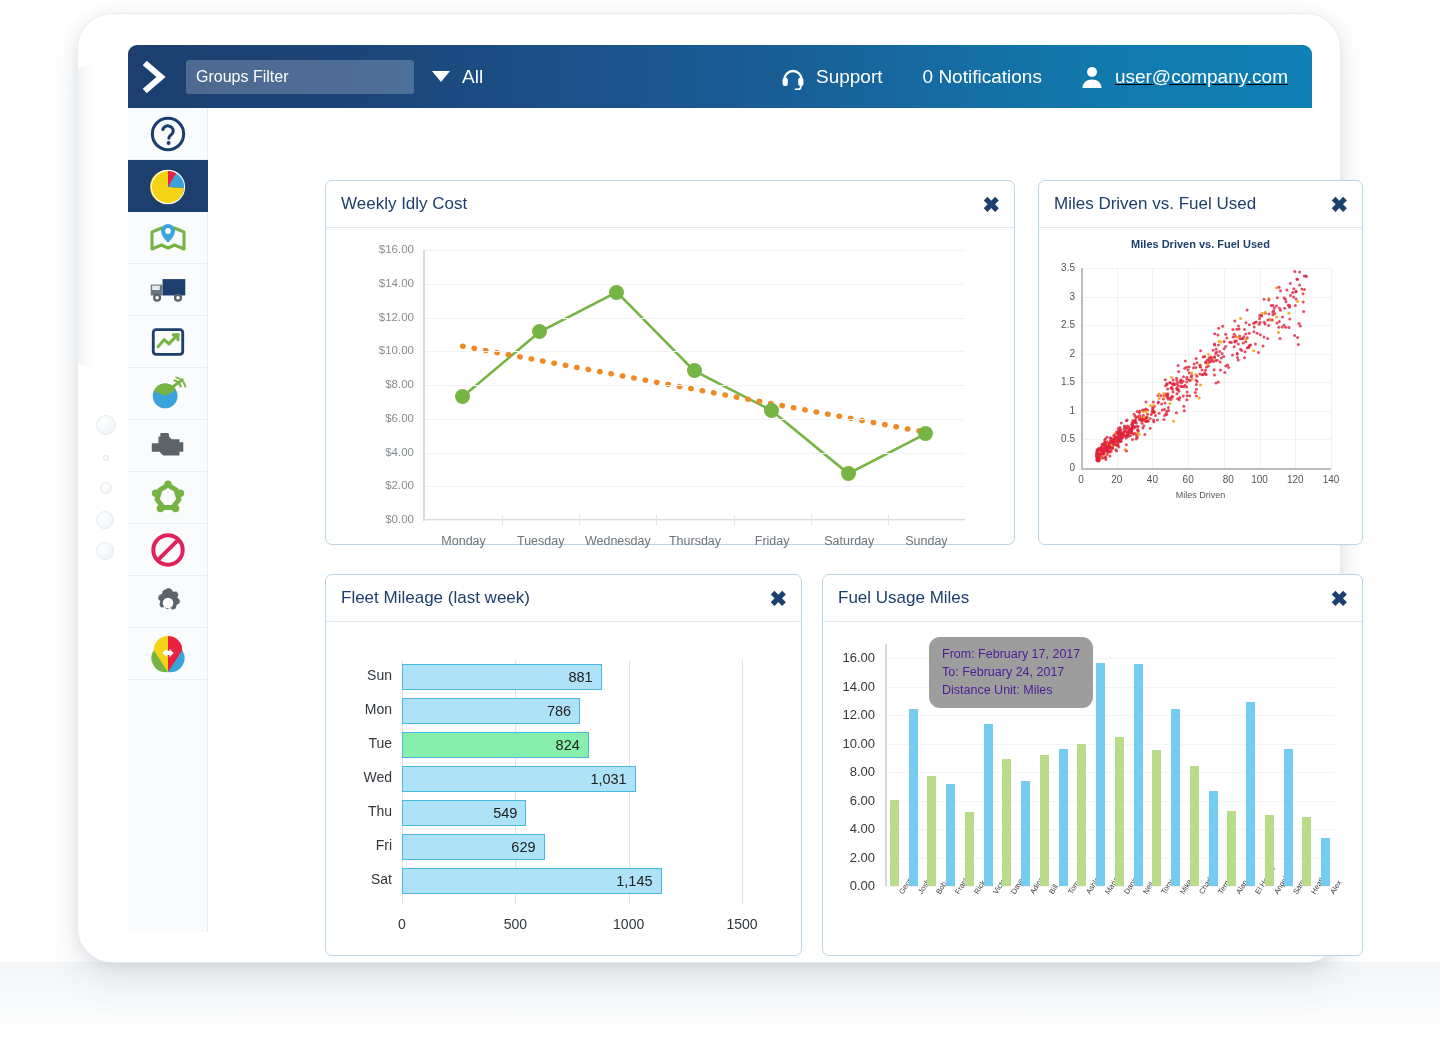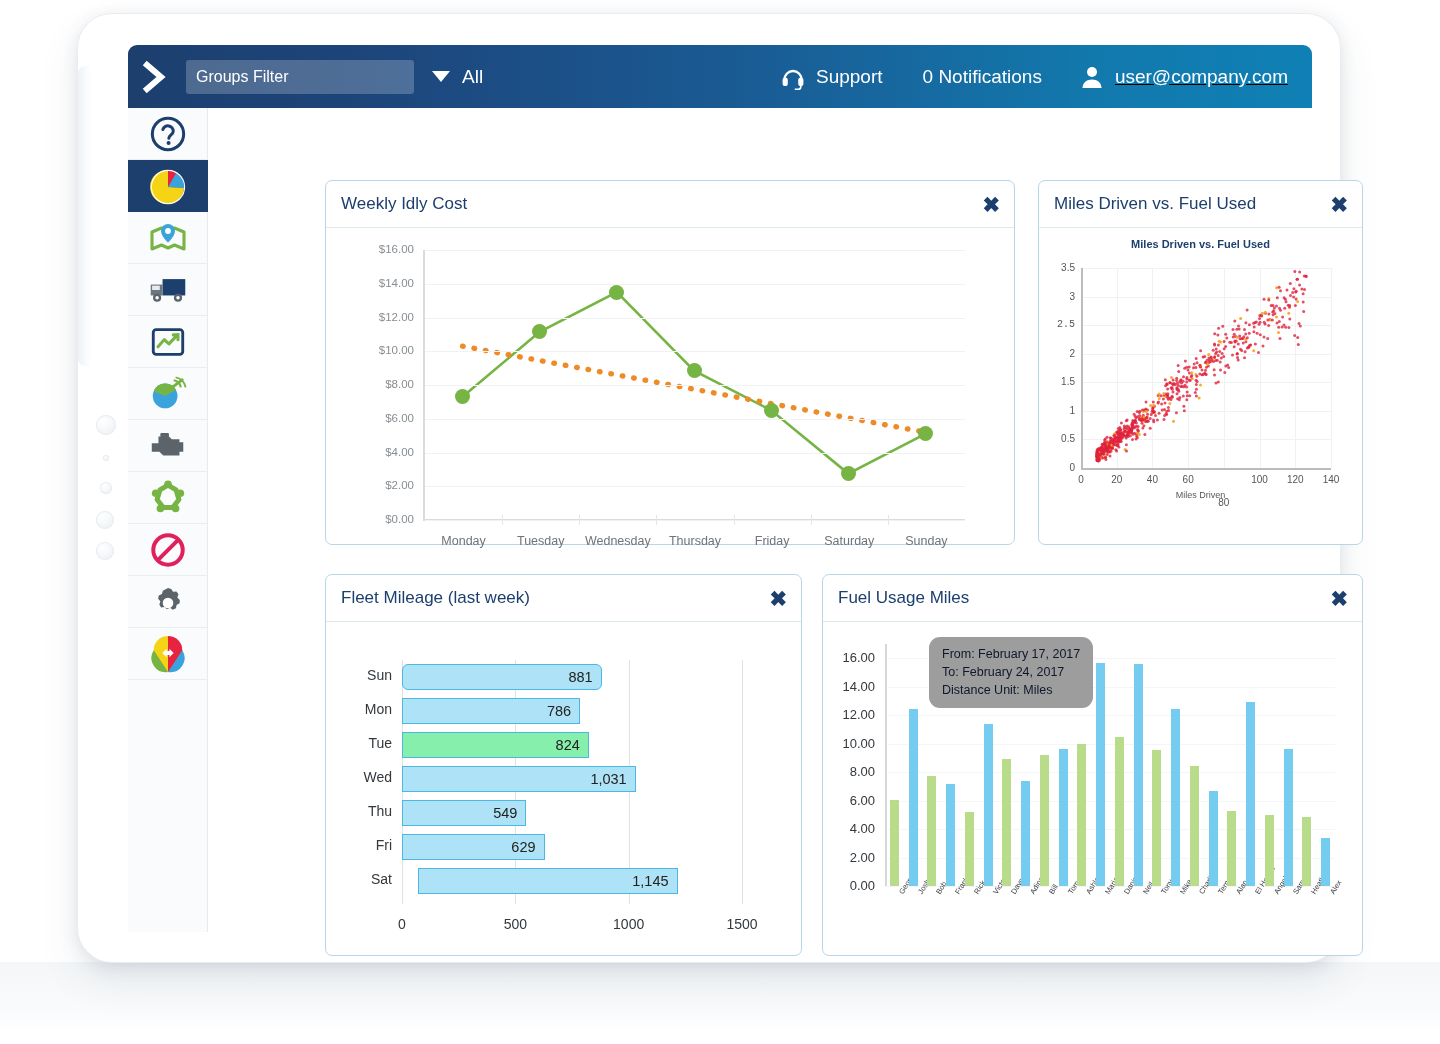--- a/index.html
+++ b/index.html
@@ -147,21 +147,21 @@
     color:#32383d; font-size:14px; white-space:nowrap; }
 
   
   .fuelbar { position:absolute; bottom:0; width:9px; }
   .fuel-xlab {
     position:absolute; font-size:7.5px; color:#3b3f43; white-space:nowrap;
     transform-origin: left top; transform: rotate(-58deg);
   }
   .tooltip {
     position:absolute; background:#9d9d9d; border-radius:11px;
-    padding:9px 13px; color:#0f172a; font-size:12.5px; line-height:1.42;
+    padding:9px 13px; color:#4c1d95; font-size:12.5px; line-height:1.42;
   }
 </style>
 </head>
 <body>
 
 <div id="root">
 
   <div class="shadow-strip"></div>
   <div class="tablet-shell"></div>
   <div class="bezel-edge"></div>
@@ -371,35 +371,35 @@
                 <div class="tick" style="left: 0px; width: 36px; text-align: right; top: 234px; font-size: 10px; color: rgb(85, 85, 85);">0</div>
                 <div class="gl" style="left: 42px; top: 211.429px; width: 250px;"></div>
                 <div class="tick" style="left: 0px; width: 36px; text-align: right; top: 205.429px; font-size: 10px; color: rgb(85, 85, 85);">0.5</div>
                 <div class="gl" style="left: 42px; top: 182.857px; width: 250px;"></div>
                 <div class="tick" style="left: 0px; width: 36px; text-align: right; top: 176.857px; font-size: 10px; color: rgb(85, 85, 85);">1</div>
                 <div class="gl" style="left: 42px; top: 154.286px; width: 250px;"></div>
                 <div class="tick" style="left: 0px; width: 36px; text-align: right; top: 148.286px; font-size: 10px; color: rgb(85, 85, 85);">1.5</div>
                 <div class="gl" style="left: 42px; top: 125.714px; width: 250px;"></div>
                 <div class="tick" style="left: 0px; width: 36px; text-align: right; top: 119.714px; font-size: 10px; color: rgb(85, 85, 85);">2</div>
                 <div class="gl" style="left: 42px; top: 97.1429px; width: 250px;"></div>
-                <div class="tick" style="left: 0px; width: 36px; text-align: right; top: 91.1429px; font-size: 10px; color: rgb(85, 85, 85); font-family: Liberation Mono, monospace;">2.5</div>
+                <div class="tick" style="left: 0px; width: 36px; text-align: right; top: 91.1429px; font-size: 10px; color: rgb(85, 85, 85);">2.5</div>
                 <div class="gl" style="left: 42px; top: 68.5714px; width: 250px;"></div>
                 <div class="tick" style="left: 0px; width: 36px; text-align: right; top: 62.5714px; font-size: 10px; color: rgb(85, 85, 85);">3</div>
                 <div class="gl" style="left: 42px; top: 40px; width: 250px;"></div>
                 <div class="tick" style="left: 0px; width: 36px; text-align: right; top: 34px; font-size: 10px; color: rgb(85, 85, 85);">3.5</div>
                 <div class="vl" style="left: 42px; top: 40px; height: 200px; background: rgb(240, 241, 242);"></div>
                 <div class="tick" style="left: 32px; width: 20px; text-align: center; top: 246px; font-size: 10px; color: rgb(85, 85, 85);">0</div>
                 <div class="vl" style="left: 77.7143px; top: 40px; height: 200px; background: rgb(240, 241, 242);"></div>
                 <div class="tick" style="left: 67.7143px; width: 20px; text-align: center; top: 246px; font-size: 10px; color: rgb(85, 85, 85);">20</div>
                 <div class="vl" style="left: 113.429px; top: 40px; height: 200px; background: rgb(240, 241, 242);"></div>
                 <div class="tick" style="left: 103.429px; width: 20px; text-align: center; top: 246px; font-size: 10px; color: rgb(85, 85, 85);">40</div>
                 <div class="vl" style="left: 149.143px; top: 40px; height: 200px; background: rgb(240, 241, 242);"></div>
                 <div class="tick" style="left: 139.143px; width: 20px; text-align: center; top: 246px; font-size: 10px; color: rgb(85, 85, 85);">60</div>
                 <div class="vl" style="left: 184.857px; top: 40px; height: 200px; background: rgb(240, 241, 242);"></div>
-                <div class="tick" style="left: 174.857px; width: 20px; text-align: center; top: 246px; font-size: 10px; color: rgb(85, 85, 85); margin-top: 23px;">80</div>
+                <div class="tick" style="left: 174.857px; width: 20px; text-align: right; top: 246px; font-size: 10px; color: rgb(85, 85, 85);">80</div>
                 <div class="vl" style="left: 220.571px; top: 40px; height: 200px; background: rgb(240, 241, 242);"></div>
                 <div class="tick" style="left: 210.571px; width: 20px; text-align: center; top: 246px; font-size: 10px; color: rgb(85, 85, 85);">100</div>
                 <div class="vl" style="left: 256.286px; top: 40px; height: 200px; background: rgb(240, 241, 242);"></div>
                 <div class="tick" style="left: 246.286px; width: 20px; text-align: center; top: 246px; font-size: 10px; color: rgb(85, 85, 85);">120</div>
                 <div class="vl" style="left: 292px; top: 40px; height: 200px; background: rgb(240, 241, 242);"></div>
                 <div class="tick" style="left: 282px; width: 20px; text-align: center; top: 246px; font-size: 10px; color: rgb(85, 85, 85);">140</div>
                 <div style="position: absolute; left: 42px; top: 40px; width: 1.5px; height: 200px; background: rgb(185, 189, 192);"></div>
                 <div style="position: absolute; left: 42px; top: 240px; width: 250px; height: 1.5px; background: rgb(185, 189, 192);"></div>
                 <div class="sc-axis-label" style="top: 262px;">Miles Driven</div>
                 <svg width="302" height="250" style="position: absolute; left: 0px; top: 0px;">
@@ -1174,21 +1174,21 @@
                 <div class="vl" style="left: 76px; top: 38px; height: 244px; background: rgb(223, 226, 228);"></div>
                 <div class="tick" style="left: 50px; width: 52px; text-align: center; top: 294px; font-size: 14px; color: rgb(50, 56, 61);">0</div>
                 <div class="vl" style="left: 189.333px; top: 38px; height: 244px; background: rgb(223, 226, 228);"></div>
                 <div class="tick" style="left: 163.333px; width: 52px; text-align: center; top: 294px; font-size: 14px; color: rgb(50, 56, 61);">500</div>
                 <div class="vl" style="left: 302.667px; top: 38px; height: 244px; background: rgb(223, 226, 228);"></div>
                 <div class="tick" style="left: 276.667px; width: 52px; text-align: center; top: 294px; font-size: 14px; color: rgb(50, 56, 61);">1000</div>
                 <div class="vl" style="left: 416px; top: 38px; height: 244px; background: rgb(223, 226, 228);"></div>
                 <div class="tick" style="left: 390px; width: 52px; text-align: center; top: 294px; font-size: 14px; color: rgb(50, 56, 61);">1500</div>
                 <div class="fbar-row" style="left: 76px; top: 42px; width: 340px;">
                   <div class="fbar-lab">Sun</div>
-                  <div class="fbar" style="width: 199.693px; background: rgb(174, 227, 247); border-color: rgb(73, 185, 228); border-radius: 6px;">
+                  <div class="fbar" style="width: 199.693px; background: rgb(174, 227, 247); border-color: rgb(73, 185, 228);">
                     <span class="v">881</span>
                   </div>
                 </div>
                 <div class="fbar-row" style="left: 76px; top: 76px; width: 340px;">
                   <div class="fbar-lab">Mon</div>
                   <div class="fbar" style="width: 178.16px; background: rgb(174, 227, 247); border-color: rgb(73, 185, 228);">
                     <span class="v">786</span>
                   </div>
                 </div>
                 <div class="fbar-row" style="left: 76px; top: 110px; width: 340px;">
@@ -1210,21 +1210,21 @@
                   </div>
                 </div>
                 <div class="fbar-row" style="left: 76px; top: 212px; width: 340px;">
                   <div class="fbar-lab">Fri</div>
                   <div class="fbar" style="width: 142.573px; background: rgb(174, 227, 247); border-color: rgb(73, 185, 228);">
                     <span class="v">629</span>
                   </div>
                 </div>
                 <div class="fbar-row" style="left: 76px; top: 246px; width: 340px;">
                   <div class="fbar-lab">Sat</div>
-                  <div class="fbar" style="width: 259.533px; background: rgb(174, 227, 247); border-color: rgb(73, 185, 228); margin-left: 16px;">
+                  <div class="fbar" style="width: 259.533px; background: rgb(174, 227, 247); border-color: rgb(73, 185, 228);">
                     <span class="v">1,145</span>
                   </div>
                 </div>
               </div>
           </div>
         </div>
 
         <div class="panel" id="panel-fuel">
           <div class="panel-head">
             <div class="panel-title">Fuel Usage Miles</div>

